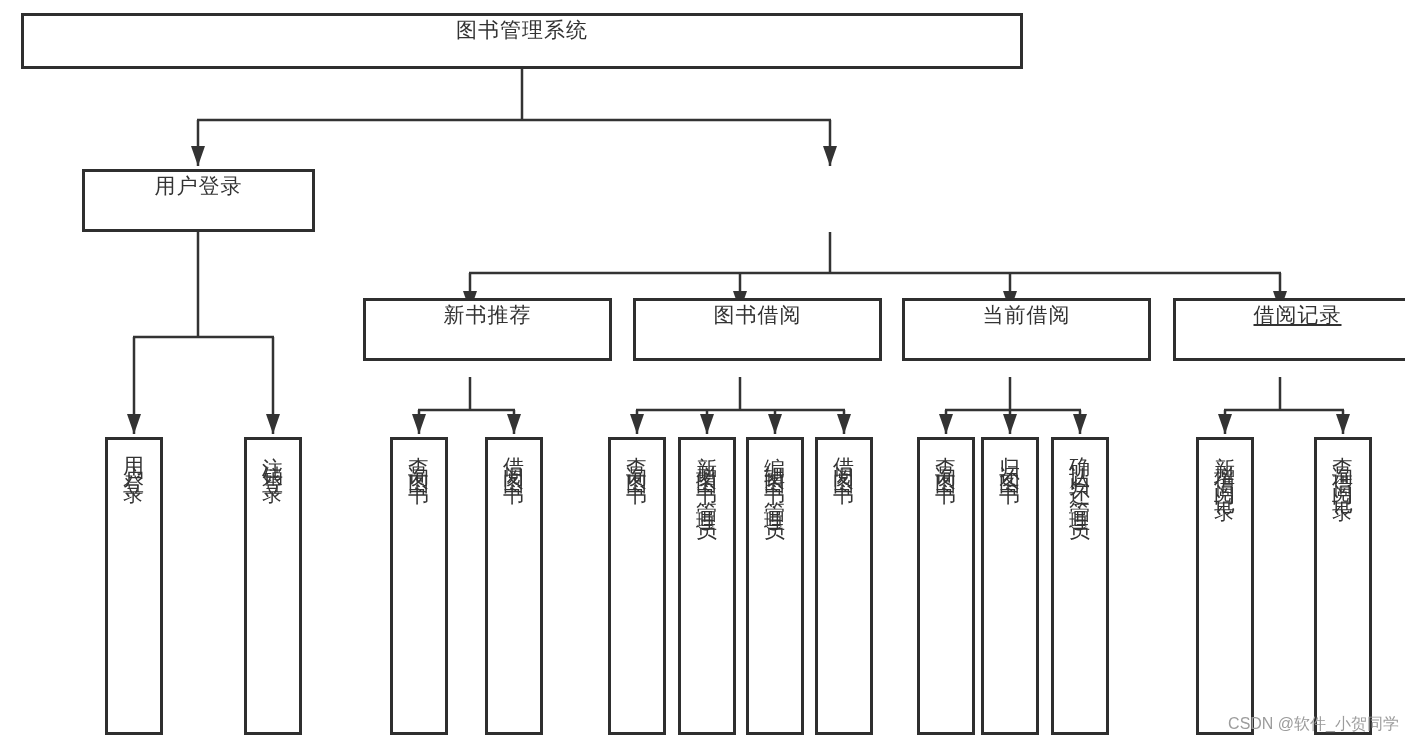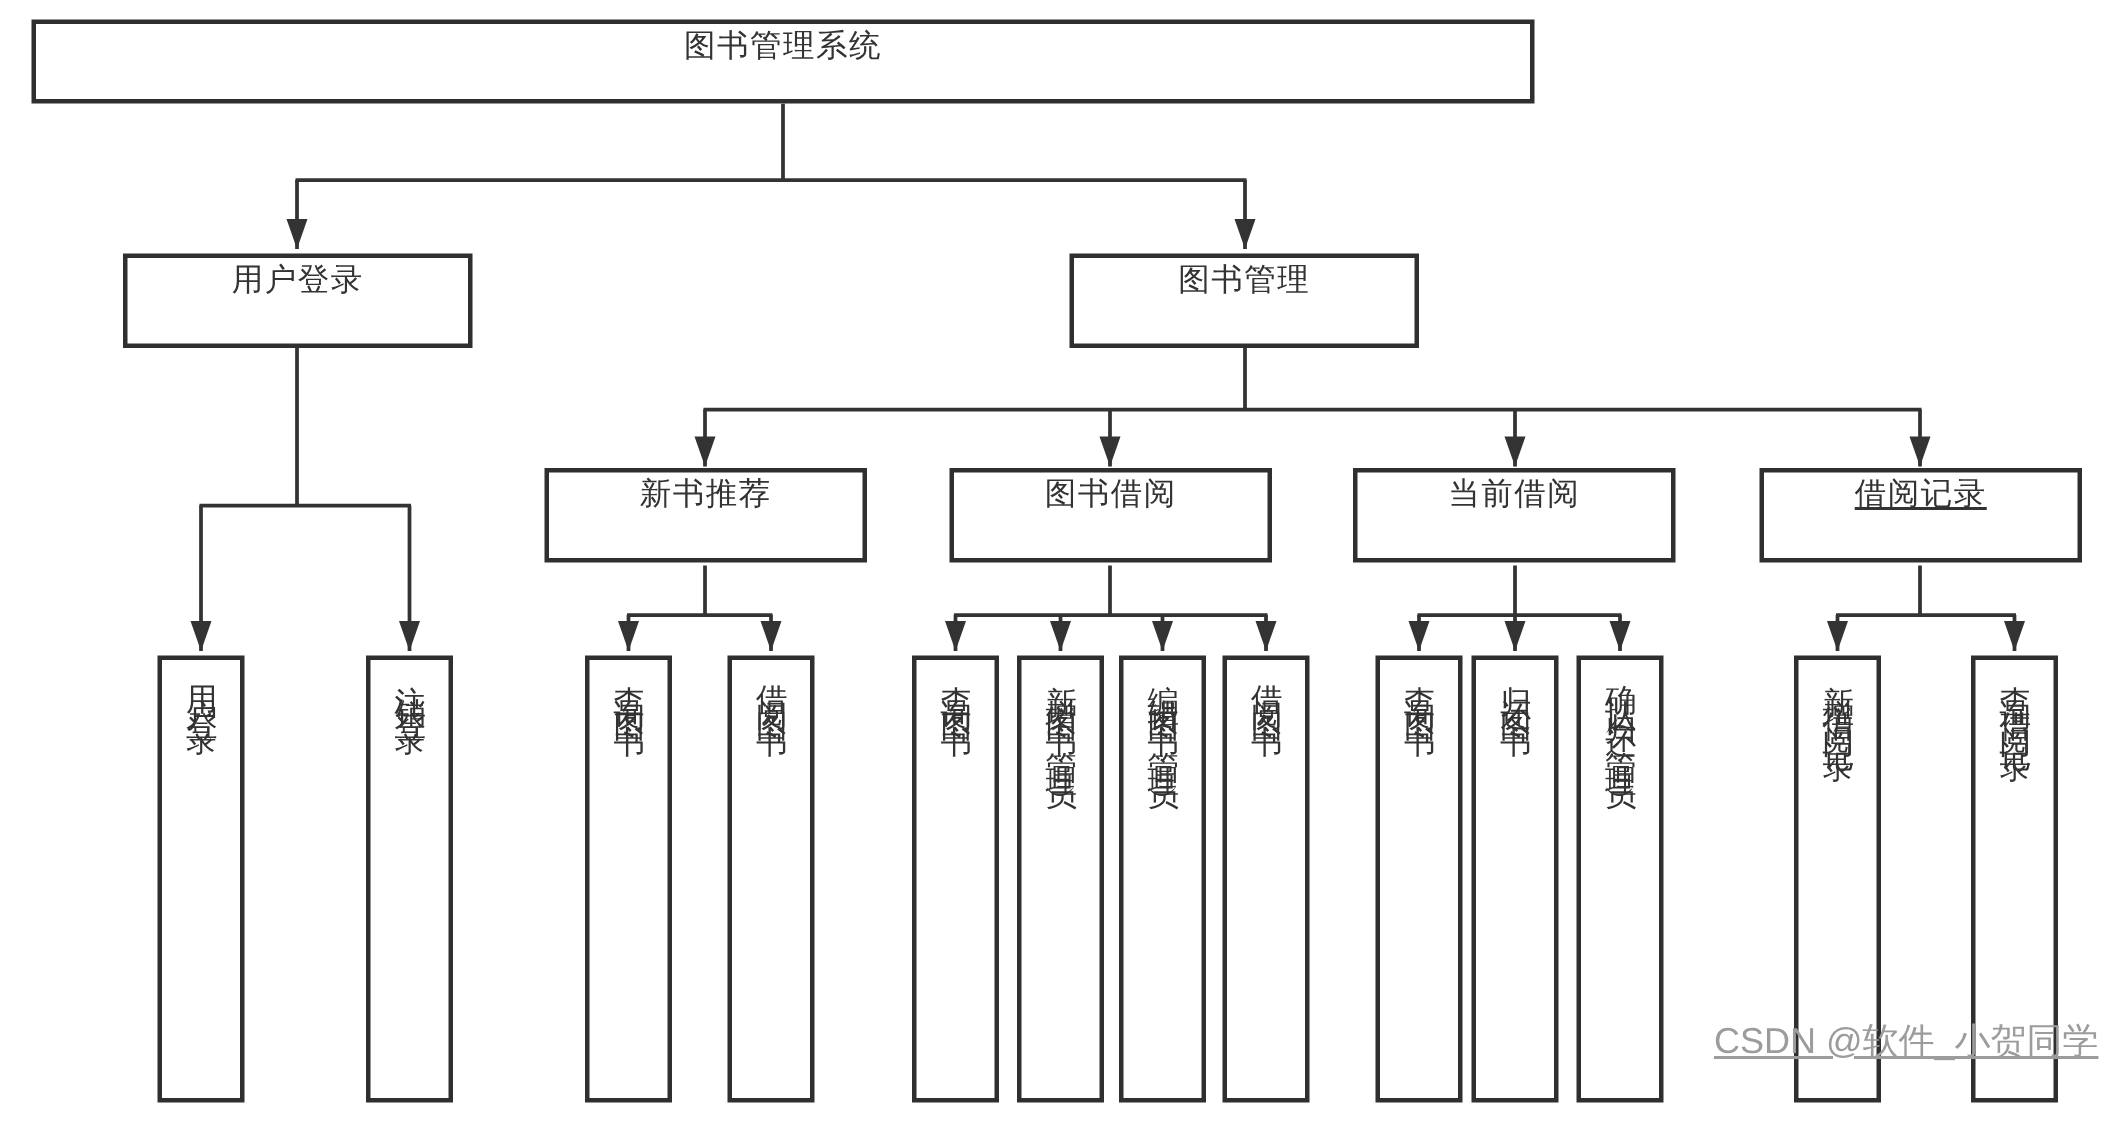--- a/index.html
+++ b/index.html
@@ -28,21 +28,21 @@
     border:3px solid var(--box_border);
     display:flex;align-items:flex-start;justify-content:center;
     font-size:21px;
     color:var(--text);
     letter-spacing:1px;
   }
   .root-node{left:21px;top:13px;width:1002px;height:56px;}
   .l2{top:169px;width:233px;height:63px;}
   .l2-0{left:82px;}
   .l2-1{left:713px;}
-  .l3{top:312px;width:215px;height:63px;}
+  .l3{top:298px;width:249px;height:63px;}
   .l3-0{left:363px;}
   .l3-1{left:633px;}
   .l3-2{left:902px;}
   .l3-3{left:1173px;text-decoration:underline;}
   .leaf{top:437px;width:58px;height:298px;}
   .leaf-label{
     writing-mode:vertical-rl;
     text-orientation:mixed;
     letter-spacing:9px;
     font-size:21px;
@@ -50,26 +50,25 @@
   }
   .lf-0{left:105px;}  .lf-1{left:244px;}
   .lf-2{left:390px;}  .lf-3{left:485px;}
   .lf-4{left:608px;}  .lf-5{left:678px;}
   .lf-6{left:746px;}  .lf-7{left:815px;}
   .lf-8{left:917px;}  .lf-9{left:981px;}
   .lf-10{left:1051px;}
   .lf-11{left:1196px;} .lf-12{left:1314px;}
   .watermark{
     position:absolute;
-    right:6px;top:678px;
+    right:6px;top:714px;
     color:var(--watermark);
-    font-size:24px;
+    font-size:16px;
     z-index:5;
     white-space:nowrap;
-    text-decoration:underline;
   }
 </style>
 </head>
 <body>
 
 <div class="canvas">
 
   <svg class="connectors" viewBox="0 0 1405 747" xmlns="http://www.w3.org/2000/svg">
     <defs>
       <marker id="arrow" markerUnits="userSpaceOnUse" markerWidth="22" markerHeight="16" refX="21" refY="8" orient="auto">
@@ -118,23 +117,20 @@
     <line x1="1343" y1="410" x2="1343" y2="434" marker-end="url(#arrow)"></line>
   </svg>
 
   <div class="node root-node">
     <span>图书管理系统</span>
   </div>
 
   <div class="node l2 l2-0">
     <span>用户登录</span>
   </div>
-  <div class="node l2 l2-1">
-    <span>图书管理</span>
-  </div>
 
   <div class="node l3 l3-0">
     <span>新书推荐</span>
   </div>
   <div class="node l3 l3-2">
     <span>当前借阅</span>
   </div>
   <div class="node l3 l3-1">
     <span>图书借阅</span>
   </div>

